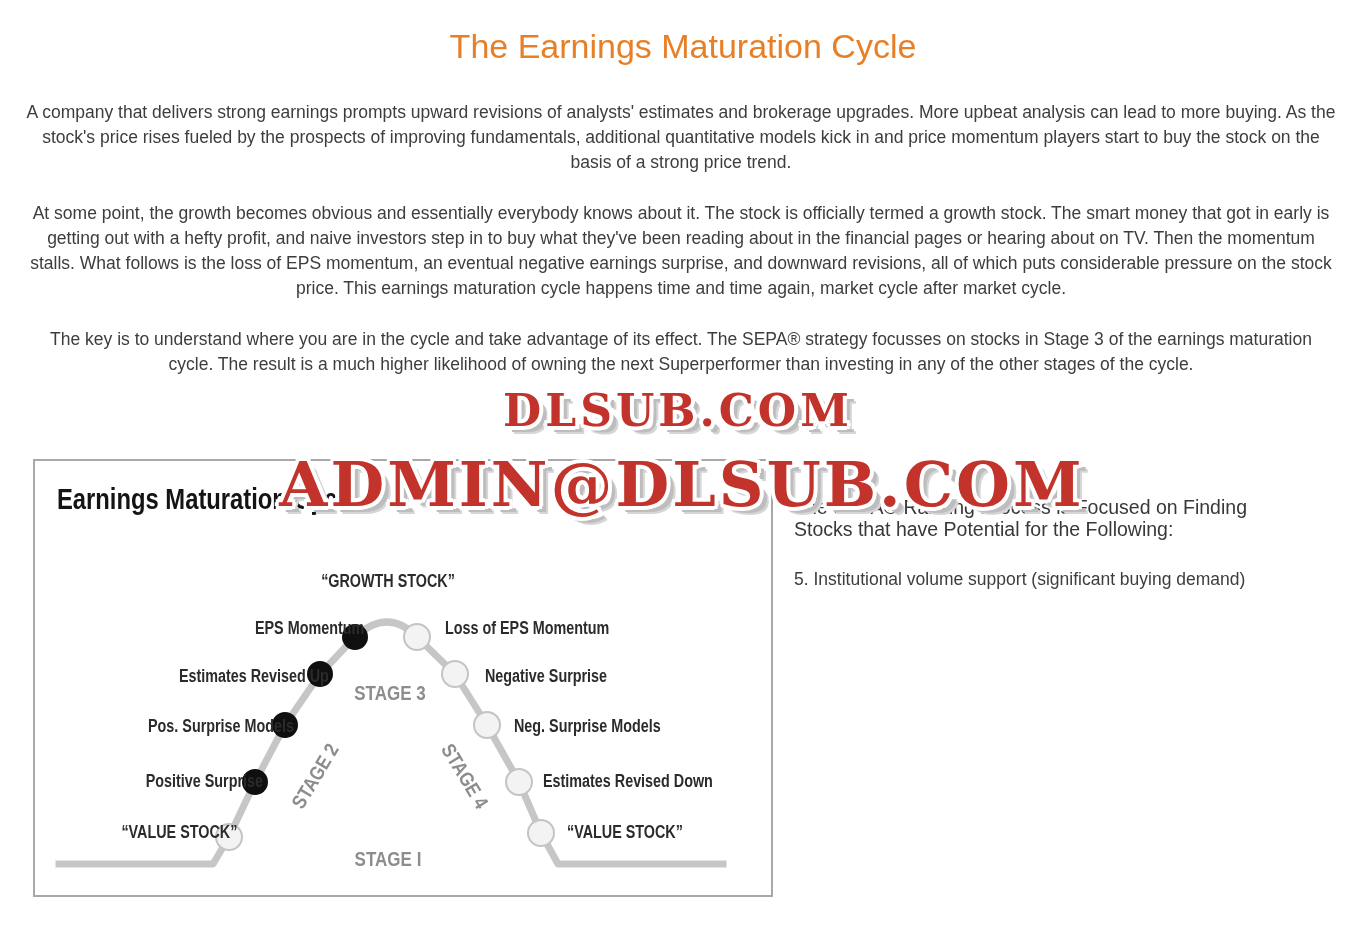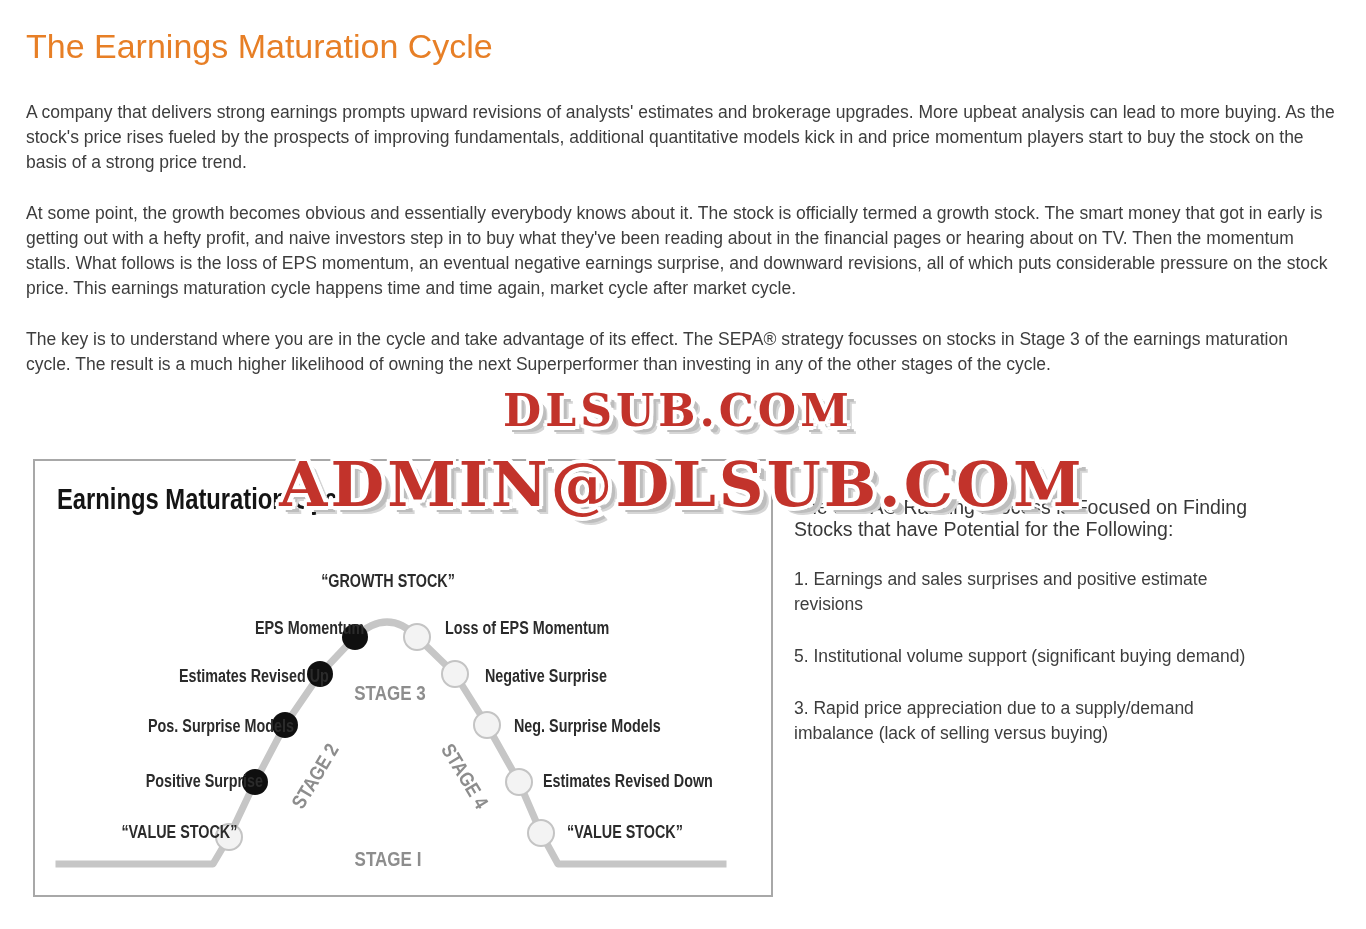--- a/index.html
+++ b/index.html
@@ -5,21 +5,21 @@
   * { box-sizing: border-box; }
   html,body { margin:0; padding:0; }
   body {
     width:1366px; height:929px;
     background:#ffffff;
     position:relative;
     overflow:hidden;
     font-family:"Liberation Sans", sans-serif;
     color:#3d3d3d;
   }
-  .content { padding:20px 26px 0 26px; }
+  .content { padding:20px 26px 0 26px;text-align:center; }
   h1.page-title {
     margin:4px 0 0 0;
     font-size:34px; line-height:44px;
     font-weight:400;
     color:#e77f26;
   }
   p.body-par {
     margin:26px 4px 0 0;
     font-size:17.5px; line-height:25px;
     max-width:1312px;
@@ -140,16 +140,14 @@
   <div class="dlbl rgt" style="left:532px; top:362px;">“VALUE STOCK”</div>
 
   <div class="stage flat" style="left:355px; top:222px;">STAGE 3</div>
   <div class="stage rot-l" style="left:280px; top:315px;">STAGE 2</div>
   <div class="stage rot-r" style="left:430px; top:315px;">STAGE 4</div>
   <div class="stage flat" style="left:353px; top:388px;">STAGE I</div>
 </div>
 
 <div class="sepa">
   <p class="sepa-heading">The SEPA® Ranking Process is Focused on Finding Stocks that have Potential for the Following:</p>
-  <p class="sepa-item">1. Earnings and sales surprises and positive estimate revisions</p>
   <p class="sepa-item">5. Institutional volume support (significant buying demand)</p>
-  <p class="sepa-item">3. Rapid price appreciation due to a supply/demand imbalance (lack of selling versus buying)</p>
 </div>
 
 </body></html>

